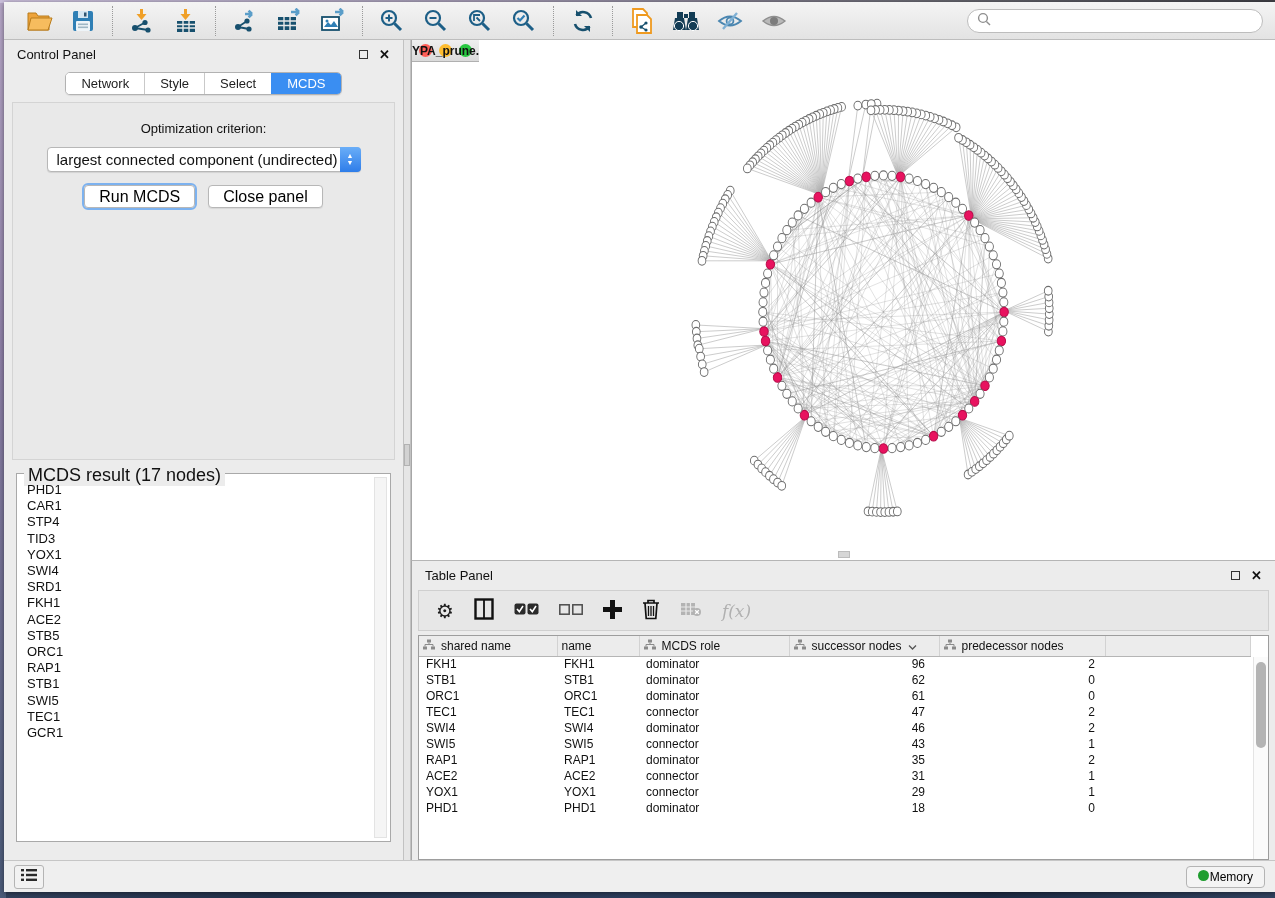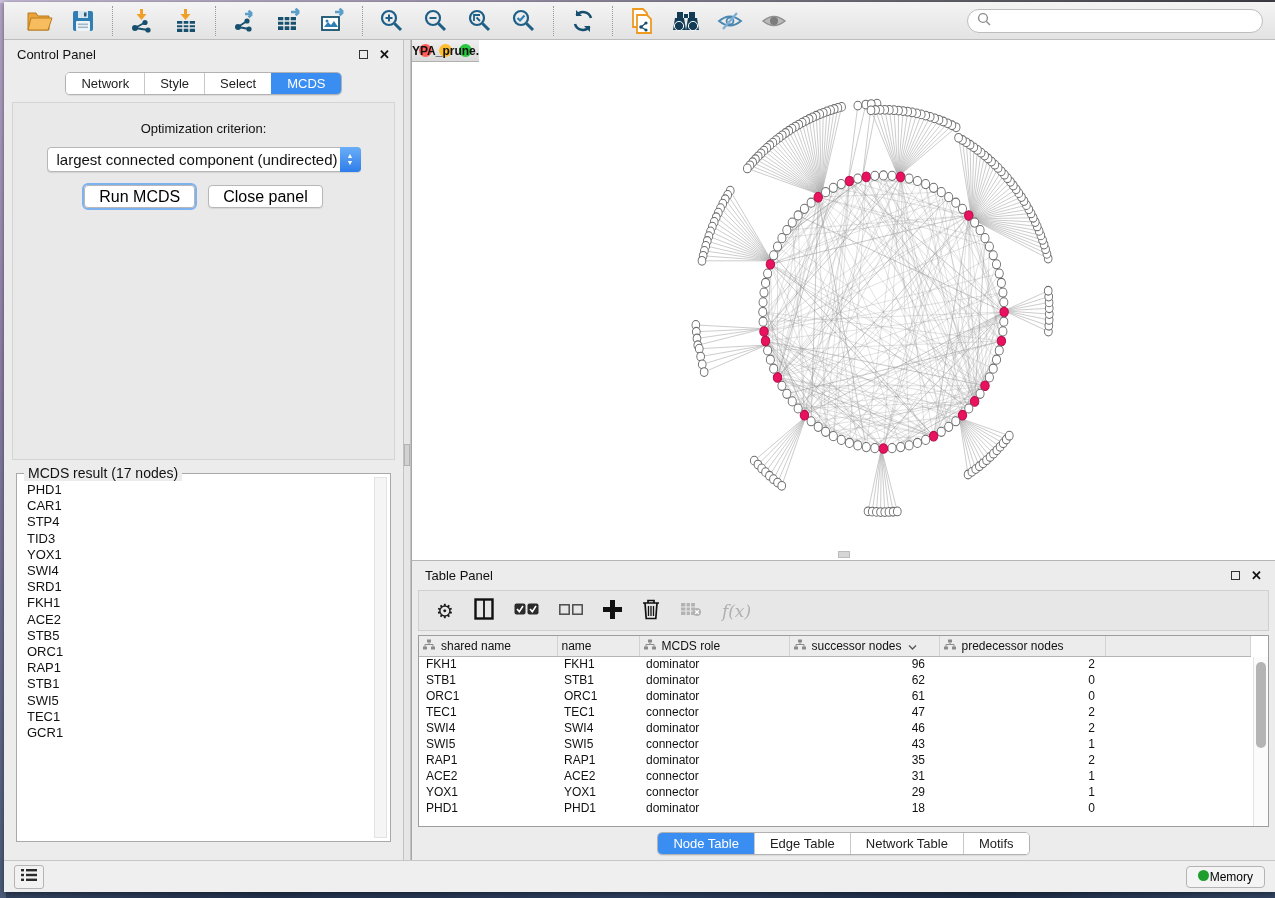--- a/index.html
+++ b/index.html
@@ -44,21 +44,21 @@
     display:flex;align-items:center;box-shadow:0 1px 1px rgba(0,0,0,.1)}
   .dropdown .dd-text{flex:1;padding:0 9px;font-size:15px;white-space:nowrap;overflow:hidden}
   .dd-stepper{width:21px;height:25px;margin:-1px -1px -1px 0;border-radius:0 4px 4px 0;
     background:linear-gradient(#6aaef8,#2e7de9);display:flex;flex-direction:column;align-items:center;justify-content:center;gap:1px}
   .dd-stepper span{color:#fff;font-size:7px;line-height:6px}
   .btn-row{margin-top:13px;display:flex;gap:13px}
   .push-btn{height:23px;padding:0 14px;background:#fff;border:1px solid #b7b7b7;border-radius:4px;
     font-size:16px;font-family:"Liberation Sans",sans-serif;box-shadow:0 1px 1px rgba(0,0,0,.08)}
   .push-btn.focused{outline:2px solid #7db2ef;outline-offset:0}
   .result-group{flex:1;margin:13px 12px 18px;position:relative;border:1px solid #a9a9a9;background:#fff}
-  .result-legend{position:absolute;top:-9px;left:7px;background:#ececec;padding:0 4px;font-size:14px}
+  .result-legend{position:absolute;top:-9px;left:7px;background:#ececec;padding:0 4px;font-size:18px}
   .result-list{position:absolute;inset:3px;overflow:hidden;padding:5px 0 0 7px}
   .result-item{font-size:13px;line-height:16.2px}
   .result-scroll{position:absolute;top:3px;right:3px;bottom:3px;width:13px;background:#f5f5f5;border:1px solid #e3e3e3}
 
   .v-splitter{width:8px;flex:0 0 8px;background:#e6e6e6;border-left:1px solid #c2c2c2;border-right:1px solid #c2c2c2;position:relative}
   .v-handle{position:absolute;top:404px;left:0;width:6px;height:22px;background:#d2d2d2;border:1px solid #b2b2b2}
 
   .right-col{flex:1;display:flex;flex-direction:column;min-width:0}
   .network-window{height:521px;flex:0 0 521px;display:flex;flex-direction:row;position:relative;
     border-left:1px solid #a6a6a6;border-bottom:1px solid #b5b5b5;background:#fff}
@@ -1233,28 +1233,20 @@
                     <td class="num" style="padding-right: 14px;">18</td>
                     <td class="num" style="padding-right: 10px;">0</td>
                     <td></td>
                   </tr>
                 </tbody>
               </table>
           <div class="tp-scroll">
                 <div class="tp-thumb"></div>
               </div>
         </div>
-        <div class="tp-tabs">
-          <div class="seg" id="tp-tab-seg">
-                <div class="seg-item active" style="background: rgb(58, 142, 242);">Node Table</div>
-                <div class="seg-item">Edge Table</div>
-                <div class="seg-item">Network Table</div>
-                <div class="seg-item">Motifs</div>
-              </div>
-        </div>
       </div>
     </div>
   </div>
 
   <div class="status-bar">
     <button class="list-btn">
           <span>
       <svg width="16" height="14" viewBox="0 0 16 14">
               <g fill="#2b2b2b">
                 <rect x="0" y="1" width="3" height="2.4"></rect>

